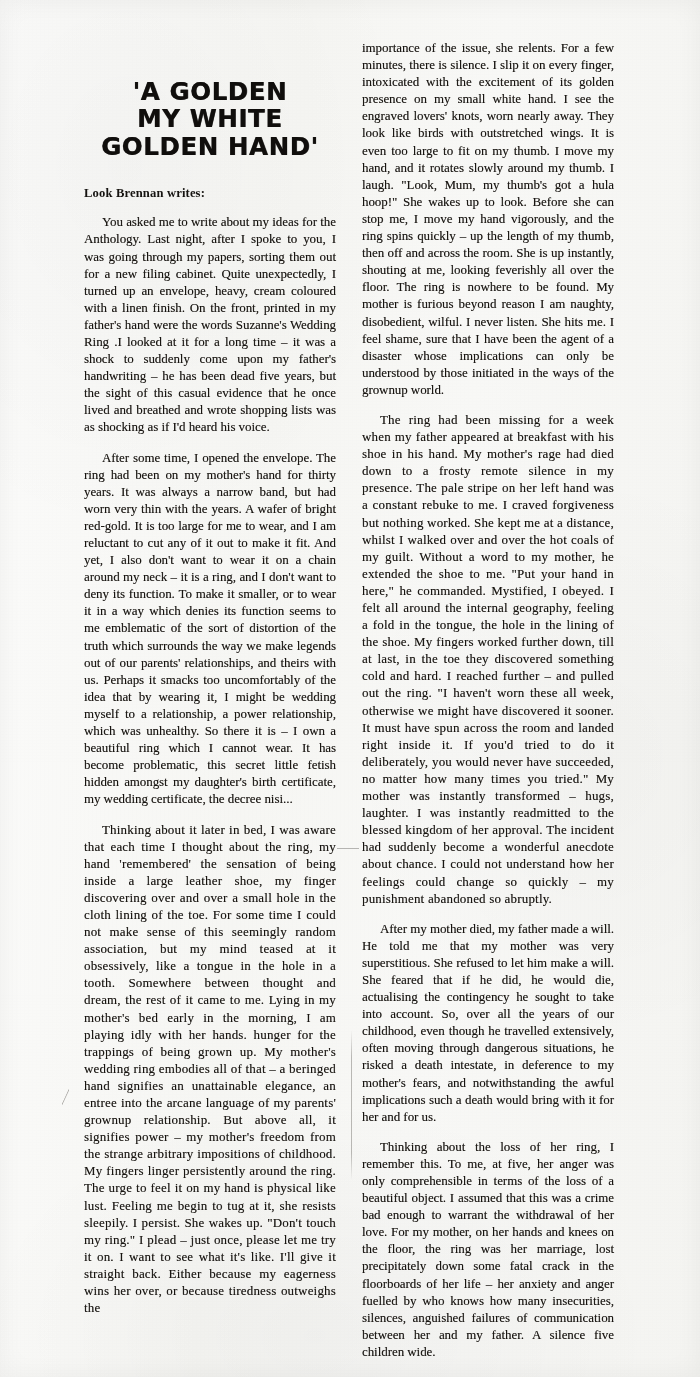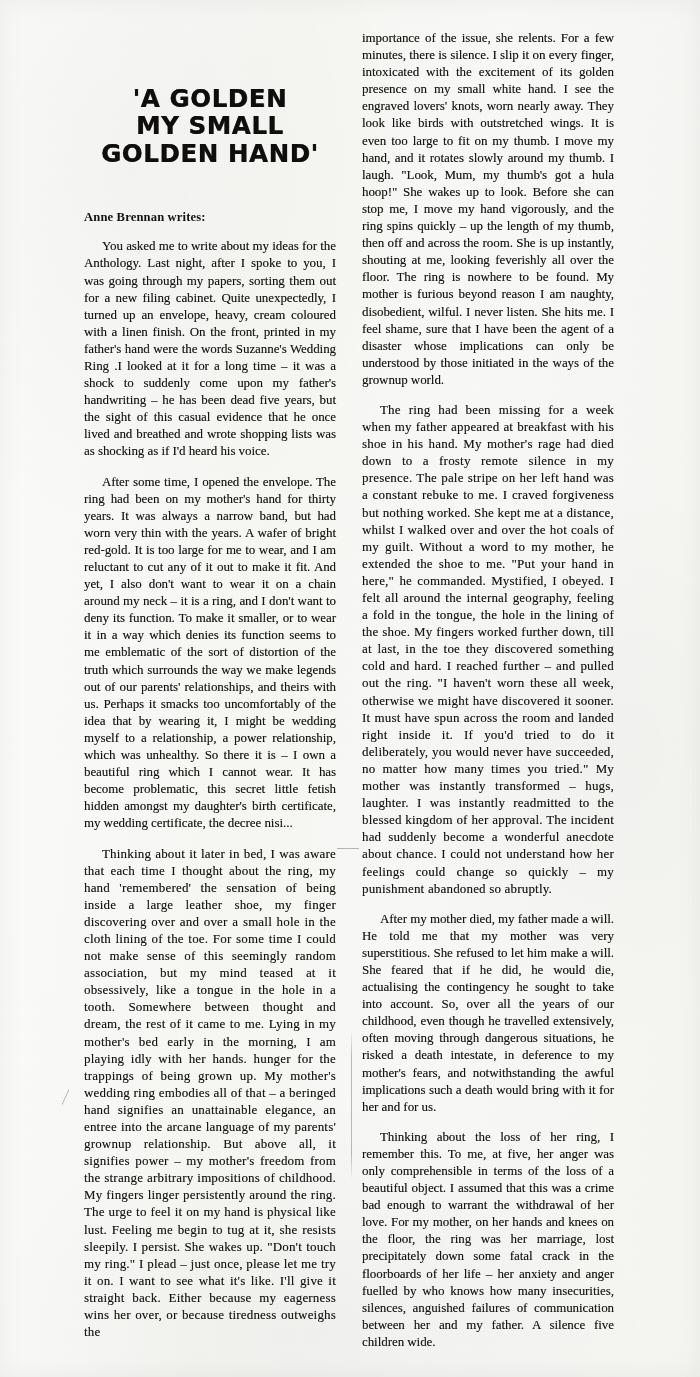--- a/index.html
+++ b/index.html
@@ -45,21 +45,21 @@
 
   
   .content {
     position: absolute;
     left: 0; top: 0;
     width: 700px; height: 1377px;
   }
 
   .col {
     position: absolute;
-    top: 2px;
+    top: 12px;
     box-sizing: border-box;
   }
   .col-left  { left: 84px;  width: 252px; }
   .col-right { left: 362px; width: 252px; }
 
   
   .gutter-rule {
     position: absolute;
     left: 351px;
     top: 1030px;
@@ -75,21 +75,21 @@
   }
   .scan-mark-b {
     position: absolute;
     left: 62px; top: 1087px;
     width: 7px; height: 20px;
     background: linear-gradient(115deg, rgba(0,0,0,0) 45%, rgba(40,36,30,0.35) 50%, rgba(0,0,0,0) 56%);
   }
 
   
   .headline {
-    margin: 17px;
+    margin: 0;
     padding: 66px 0 0 0;
     font-family: "DejaVu Sans", "Liberation Sans", sans-serif;
     font-weight: 700;
     font-size: 24.5px;
     line-height: 1.12;
     letter-spacing: 0.6px;
     text-align: center;
     color: #100e0c;
     text-shadow: 0.35px 0 0 rgba(16,14,12,0.55), -0.35px 0 0 rgba(16,14,12,0.35), 0 0.35px 0 rgba(16,14,12,0.30);
   }
@@ -140,25 +140,25 @@
 <div class="content">
 
   <div class="gutter-rule"></div>
   <div class="scan-mark-a"></div>
   <div class="scan-mark-b"></div>
 
   <div class="col col-left">
 
     <h1 class="headline">
       <span class="hl-line">'A GOLDEN</span>
-      <span class="hl-line">MY SMALL</span>
+      <span class="hl-line">MY WHITE</span>
       <span class="hl-line">GOLDEN HAND'</span>
     </h1>
 
-    <p class="byline">Anne Brennan writes:</p>
+    <p class="byline">Look Brennan writes:</p>
 
     <p class="body-p"><span class="indent"></span><span>You asked me to write about my ideas for the Anthology. Last night, after I spoke to you, I was going through my papers, sorting them out for a new filing cabinet. Quite unexpectedly, I turned up an envelope, heavy, cream coloured with a linen finish. On the front, printed in my father's hand were the words Suzanne's Wedding Ring .I looked at it for a long time – it was a shock to suddenly come upon my father's handwriting – he has been dead five years, but the sight of this casual evidence that he once lived and breathed and wrote shopping lists was as shocking as if I'd heard his voice.</span></p>
 
     <p class="body-p"><span class="indent"></span><span>After some time, I opened the envelope. The ring had been on my mother's hand for thirty years. It was always a narrow band, but had worn very thin with the years. A wafer of bright red-gold. It is too large for me to wear, and I am reluctant to cut any of it out to make it fit. And yet, I also don't want to wear it on a chain around my neck – it is a ring, and I don't want to deny its function. To make it smaller, or to wear it in a way which denies its function seems to me emblematic of the sort of distortion of the truth which surrounds the way we make legends out of our parents' relationships, and theirs with us. Perhaps it smacks too uncomfortably of the idea that by wearing it, I might be wedding myself to a relationship, a power relationship, which was unhealthy. So there it is – I own a beautiful ring which I cannot wear. It has become problematic, this secret little fetish hidden amongst my daughter's birth certificate, my wedding certificate, the decree nisi...</span></p>
 
     <p class="body-p track-loose"><span class="indent"></span><span>Thinking about it later in bed, I was aware that each time I thought about the ring, my hand 'remembered' the sensation of being inside a large leather shoe, my finger discovering over and over a small hole in the cloth lining of the toe. For some time I could not make sense of this seemingly random association, but my mind teased at it obsessively, like a tongue in the hole in a tooth. Somewhere between thought and dream, the rest of it came to me. Lying in my mother's bed early in the morning, I am playing idly with her hands.  hunger for the trappings of being grown up. My mother's wedding ring embodies all of that – a beringed hand signifies an unattainable elegance, an entree into the arcane language of my parents' grownup relationship. But above all, it signifies power – my mother's freedom from the strange arbitrary impositions of childhood. My fingers linger persistently around the ring. The urge to feel it on my hand is physical  like lust. Feeling me begin to tug at it, she resists sleepily. I persist. She wakes up. "Don't touch my ring." I plead – just once, please let me try it on. I want to see what it's like. I'll give it straight back. Either because my eagerness wins her over, or because tiredness outweighs the</span></p>
 
   </div>
 
   <div class="col col-right">

